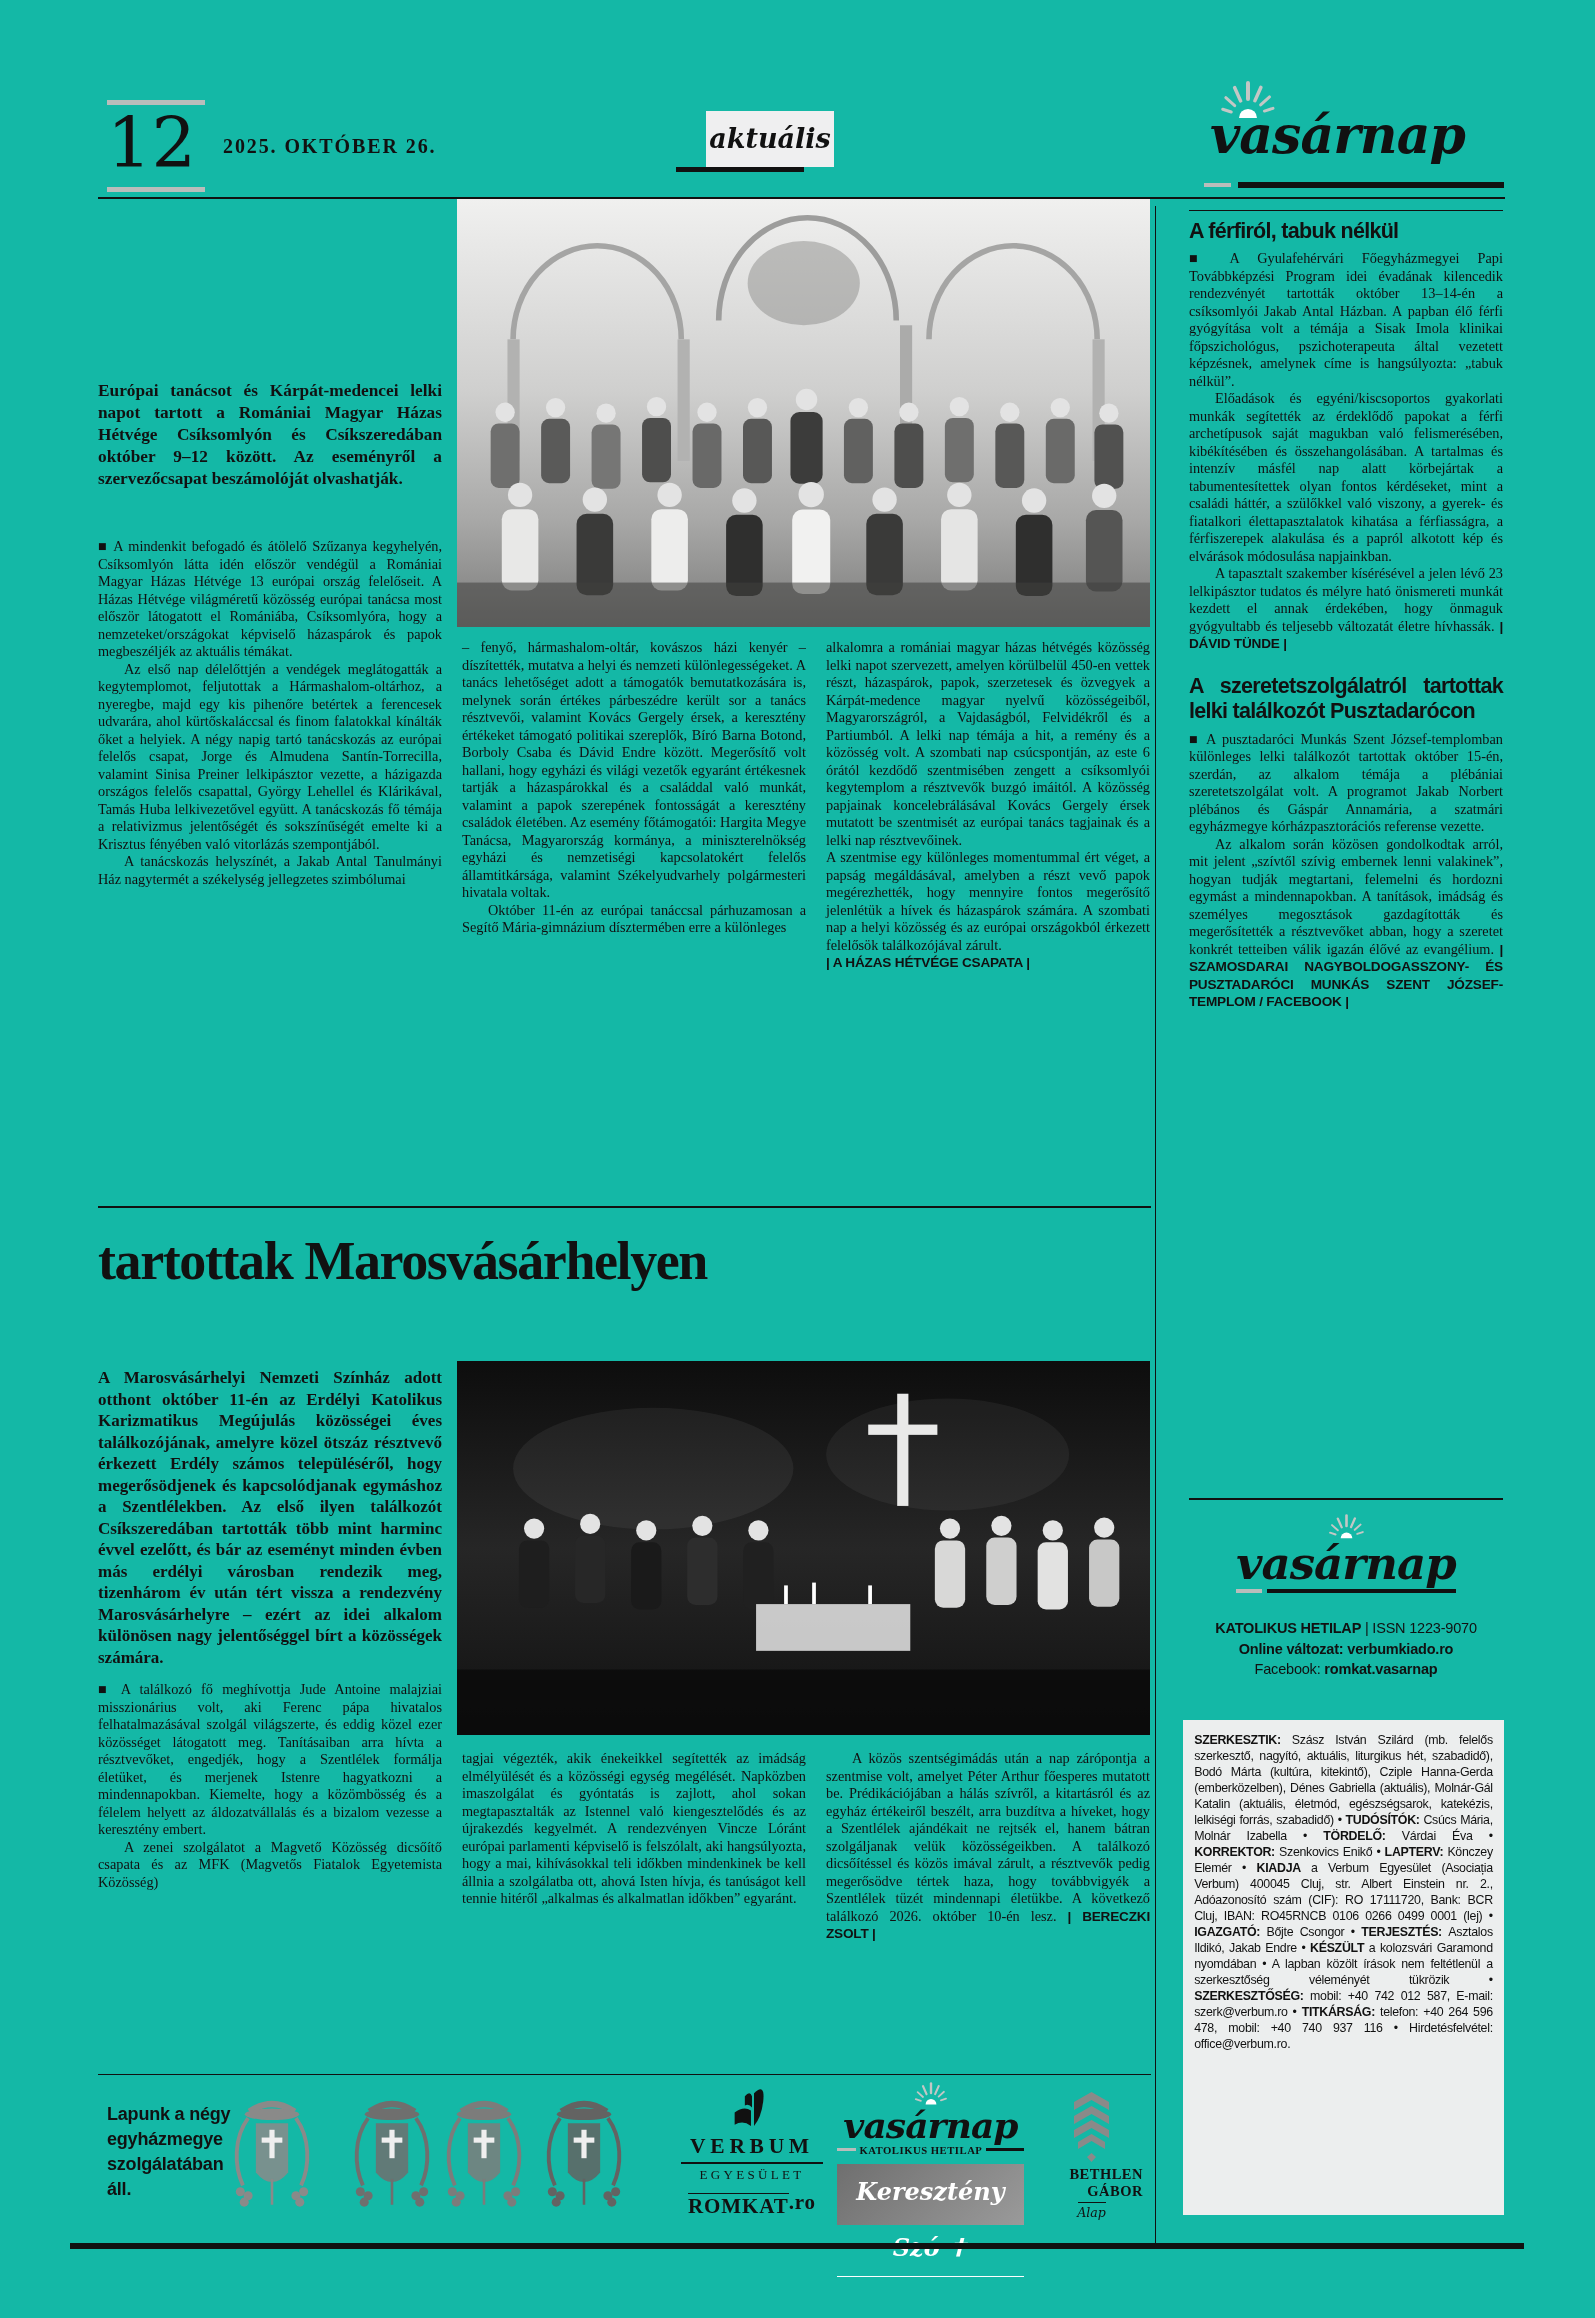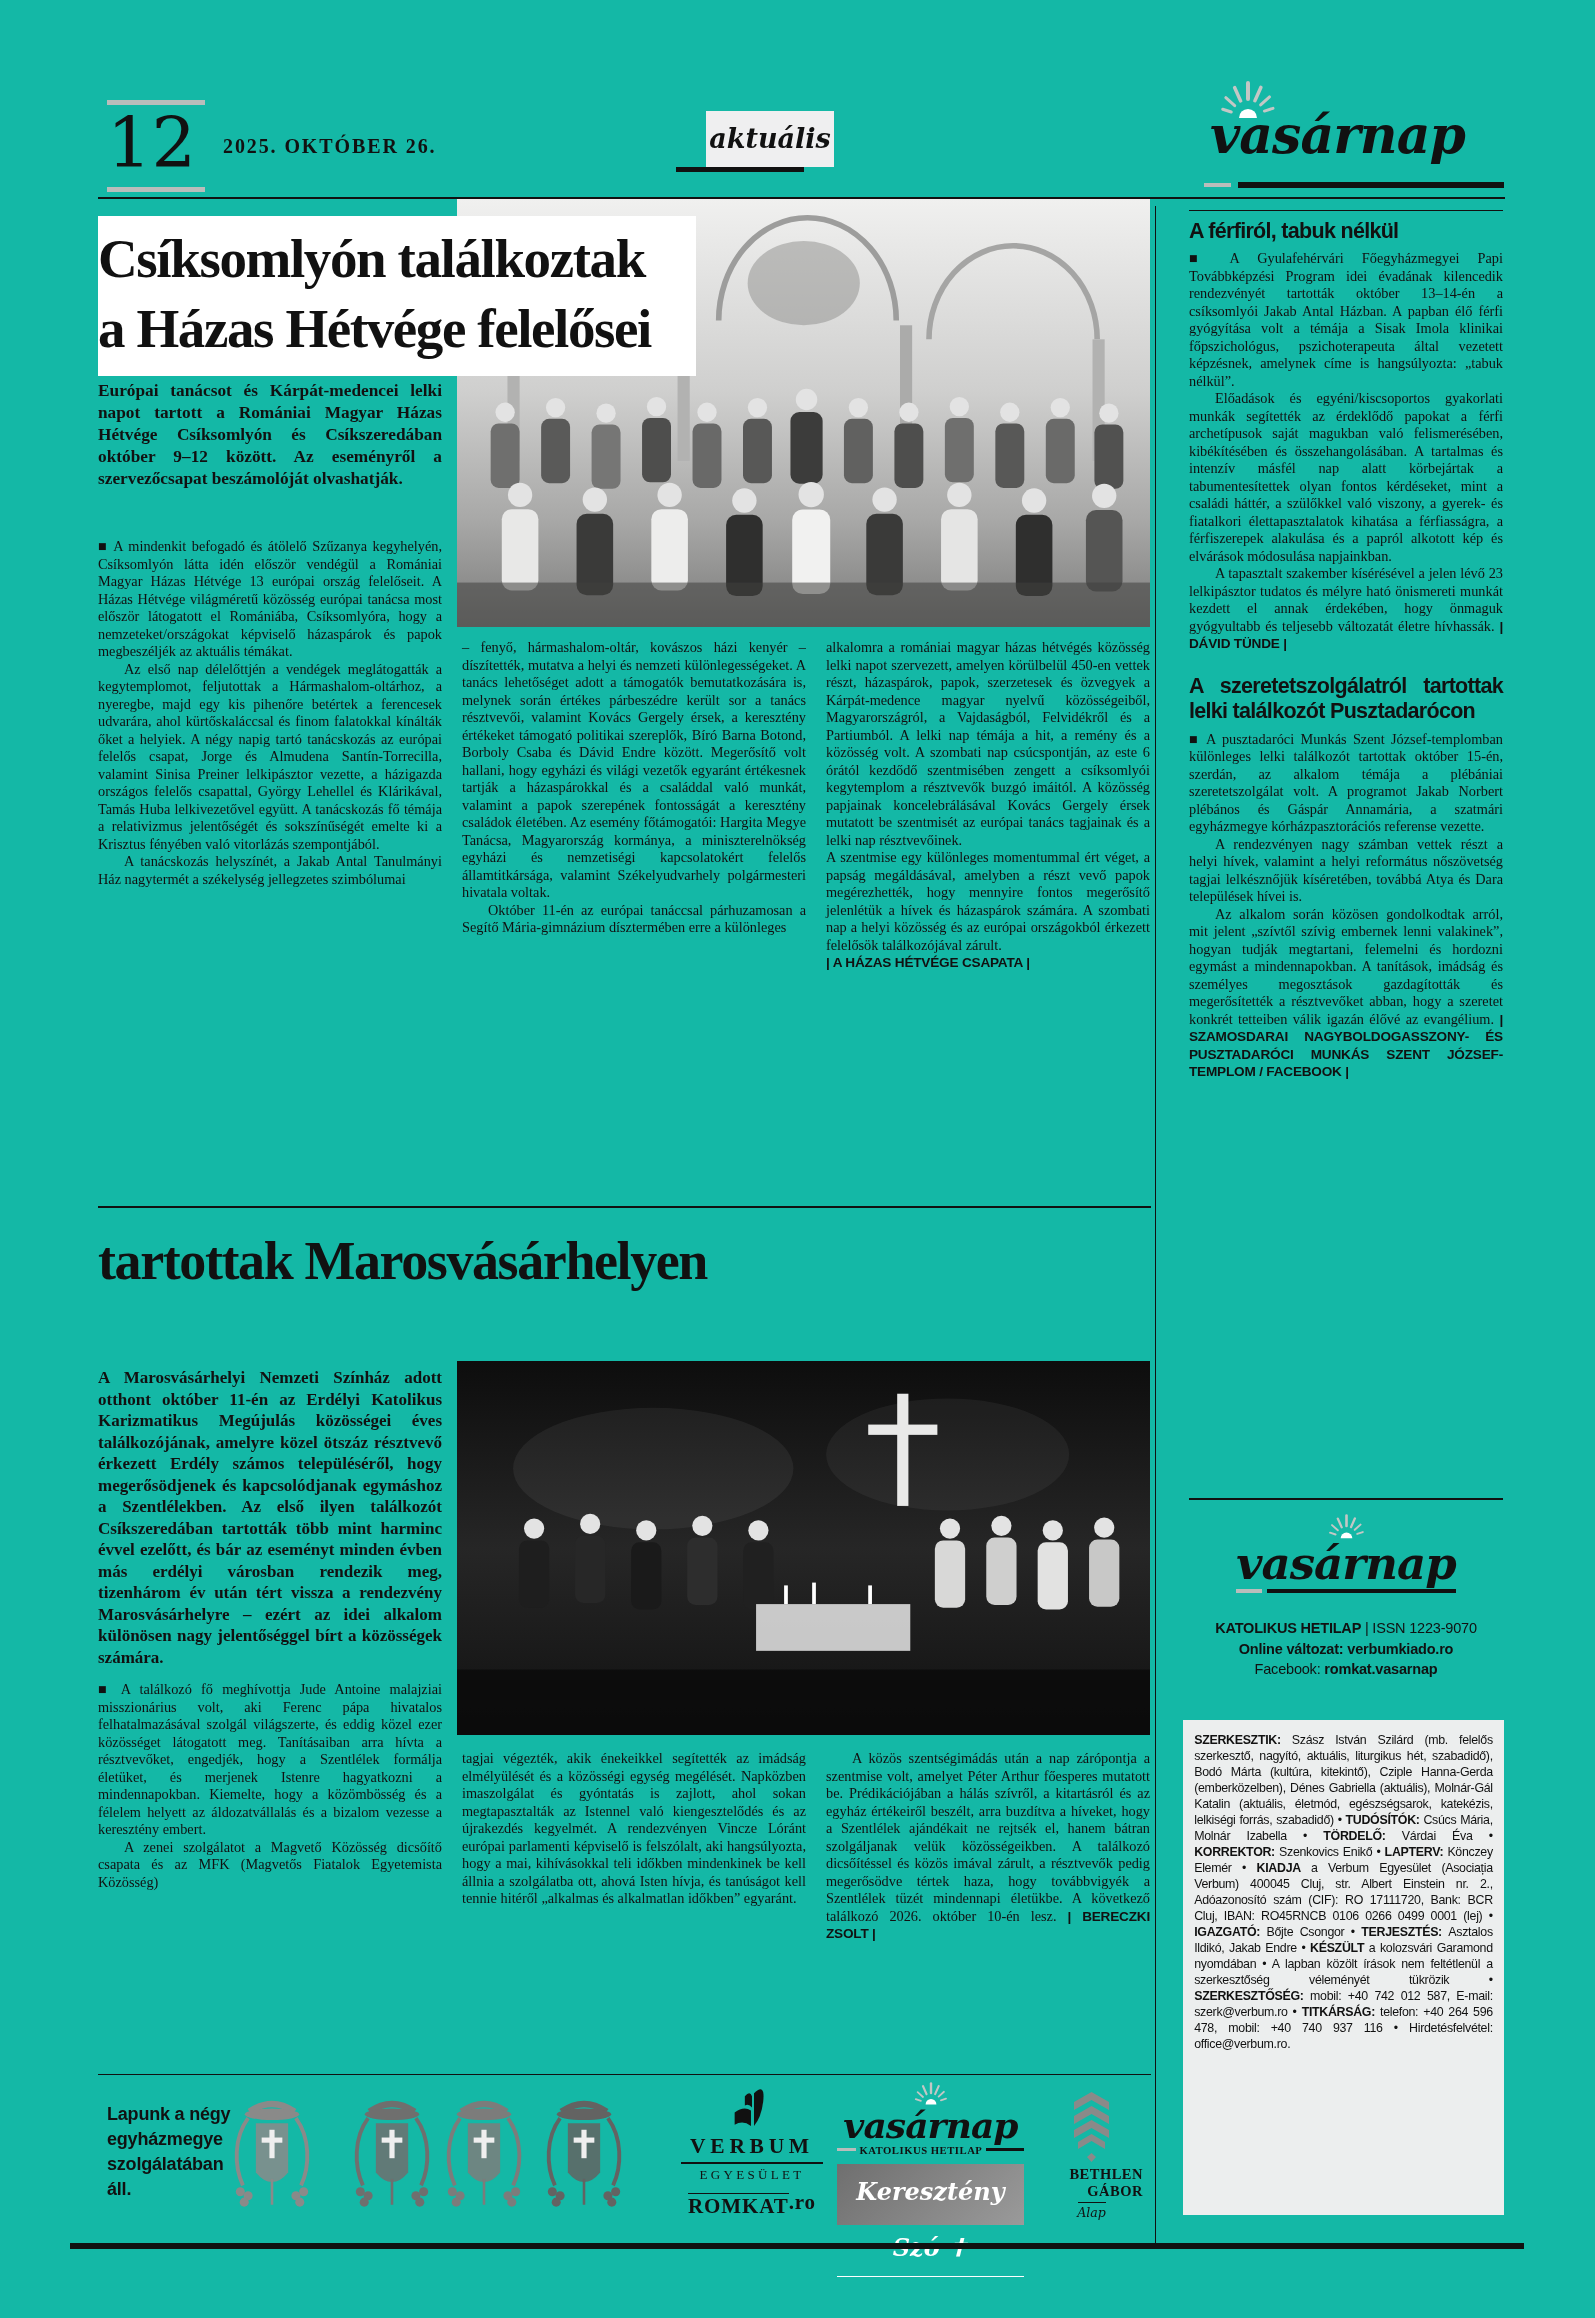--- a/index.html
+++ b/index.html
@@ -147,24 +147,20 @@
       <use href="#person" x="560" y="612" width="110" height="250" style="color:#2f2f2e"></use>
       <use href="#person" x="700" y="598" width="116" height="260" style="color:#f1f1f0"></use>
       <use href="#person" x="860" y="610" width="110" height="250" style="color:#3a3a39"></use>
       <use href="#person" x="1020" y="600" width="110" height="250" style="color:#e5e5e4"></use>
       <use href="#person" x="1180" y="612" width="110" height="250" style="color:#2f2f2e"></use>
       <use href="#person" x="1330" y="602" width="110" height="250" style="color:#555554"></use>
       <rect y="820" width="1483" height="95" fill="#3f3f3e" opacity="0.55"></rect>
     </svg>
   </div>
 
-  <div class="abs" style="left:98px;top:216px;width:584px;background:#fff;padding:8.4px 14px 12px 0">
-    <div class="headline">Csíksomlyón találkoztak</div>
-    <div class="headline">a Házas Hétvége felelősei</div>
-  </div>
 
   <div class="abs lead" style="left:98px;top:380px;width:344px">Európai tanácsot és Kárpát-medencei lelki napot tartott a Romániai Magyar Házas Hétvége Csíksomlyón és Csíkszeredában október 9–12 között. Az eseményről a szervezőcsapat beszámolóját olvashatják.</div>
 
   <div class="abs bodycol" style="left:98px;top:538px;width:344px;height:661px">
     <p>■ A mindenkit befogadó és átölelő Szűzanya kegyhelyén, Csíksomlyón látta idén először vendégül a Romániai Magyar Házas Hétvége 13 európai ország felelőseit. A Házas Hétvége világméretű közösség európai tanácsa most először látogatott el Romániába, Csíksomlyóra, hogy a nemzeteket/országokat képviselő házaspárok és papok megbeszéljék az aktuális témákat.</p>
     <p class="ind">Az első nap délelőttjén a vendégek meglátogatták a kegytemplomot, feljutottak a Hármashalom-oltárhoz, a nyeregbe, majd egy kis pihenőre betértek a ferencesek udvarára, ahol kürtőskaláccsal és finom falatokkal kínálták őket a helyiek. A négy napig tartó tanácskozás az európai felelős csapat, Jorge és Almudena Santín-Torrecilla, valamint Sinisa Preiner lelkipásztor vezette, a házigazda országos felelős csapattal, György Lehellel és Klárikával, Tamás Huba lelkivezetővel együtt. A tanácskozás fő témája a relativizmus jelentőségét és sokszínűségét emelte ki a Krisztus fényében való vitorlázás szempontjából.</p>
     <p class="ind">A tanácskozás helyszínét, a Jakab Antal Tanulmányi Ház nagytermét a székelység jellegzetes szimbólumai</p>
   </div>
   <div class="abs bodycol" style="left:462px;top:639px;width:344px;height:561px">
     <p>– fenyő, hármashalom-oltár, kovászos házi kenyér – díszítették, mutatva a helyi és nemzeti különlegességeket. A tanács lehetőséget adott a támogatók bemutatkozására is, melynek során értékes párbeszédre került sor a tanács résztvevői, valamint Kovács Gergely érsek, a keresztény értékeket támogató politikai szereplők, Bíró Barna Botond, Borboly Csaba és Dávid Endre között. Megerősítő volt hallani, hogy egyházi és világi vezetők egyaránt értékesnek tartják a házaspárokkal és a családdal való munkát, valamint a papok szerepének fontosságát a keresztény családok életében. Az esemény főtámogatói: Hargita Megye Tanácsa, Magyarország kormánya, a miniszterelnökség egyházi és nemzetiségi kapcsolatokért felelős államtitkársága, valamint Székelyudvarhely polgármesteri hivatala voltak.</p>
@@ -291,21 +287,20 @@
   <div class="rule" style="left:1189px;top:210px;width:314px;height:1.4px"></div>
 
   <div class="sidebar-flow bodycol">
     <div class="sb-title" style="margin-top:7.5px">A férfiról, tabuk nélkül</div>
     <p>■ A Gyulafehérvári Főegyházmegyei Papi Továbbképzési Program idei évadának kilencedik rendezvényét tartották október 13–14-én a csíksomlyói Jakab Antal Házban. A papban élő férfi gyógyítása volt a témája a Sisak Imola klinikai főpszichológus, pszichoterapeuta által vezetett képzésnek, amelynek címe is hangsúlyozta: „tabuk nélkül”.</p>
     <p class="ind">Előadások és egyéni/kiscsoportos gyakorlati munkák segítették az érdeklődő papokat a férfi archetípusok saját magukban való felismerésében, kibékítésében és összehangolásában. A tartalmas és intenzív másfél nap alatt körbejártak a tabumentesítettek olyan fontos kérdéseket, mint a családi háttér, a szülőkkel való viszony, a gyerek- és fiatalkori élettapasztalatok kihatása a férfiasságra, a férfiszerepek alakulása és a papról alkotott kép és elvárások módosulása napjainkban.</p>
     <p class="ind"><span>A tapasztalt szakember kísérésével a jelen lévő 23 lelkipásztor tudatos és mélyre ható önismereti munkát kezdett el annak érdekében, hogy önmaguk gyógyultabb és teljesebb változatát életre hívhassák. </span><span class="byline-inline">| DÁVID TÜNDE |</span></p>
 
     <div class="sb-title" style="margin-top:21.5px">A szeretetszolgálatról tartottak lelki találkozót Pusztadarócon</div>
     <p>■ A pusztadaróci Munkás Szent József-templomban különleges lelki találkozót tartottak október 15-én, szerdán, az alkalom témája a plébániai szeretetszolgálat volt. A programot Jakab Norbert plébános és Gáspár Annamária, a szatmári egyházmegye kórházpasztorációs referense vezette.</p>
-    <p class="ind">A rendezvényen nagy számban vettek részt a helyi hívek, valamint a helyi református nőszövetség tagjai lelkésznőjük kíséretében, továbbá Atya és Dara települések hívei is.</p>
     <p class="ind"><span>Az alkalom során közösen gondolkodtak arról, mit jelent „szívtől szívig embernek lenni valakinek”, hogyan tudják megtartani, felemelni és hordozni egymást a mindennapokban. A tanítások, imádság és személyes megosztások gazdagították és megerősítették a résztvevőket abban, hogy a szeretet konkrét tetteiben válik igazán élővé az evangélium. </span><span class="byline-inline">| SZAMOSDARAI NAGYBOLDOGASSZONY- ÉS PUSZTADARÓCI MUNKÁS SZENT JÓZSEF-TEMPLOM / FACEBOOK |</span></p>
   </div>
 
   <div class="rule" style="left:1189px;top:1498px;width:314px;height:1.9px"></div>
 
   <div class="abs" style="left:1189px;top:1513px;width:314px;text-align:center">
     <svg width="47" height="26" viewBox="0 0 140 80">
         <use href="#sunburst"></use>
       </svg>
     <div class="masthead" style="font-size:45px;line-height:1">vasárnap</div>

